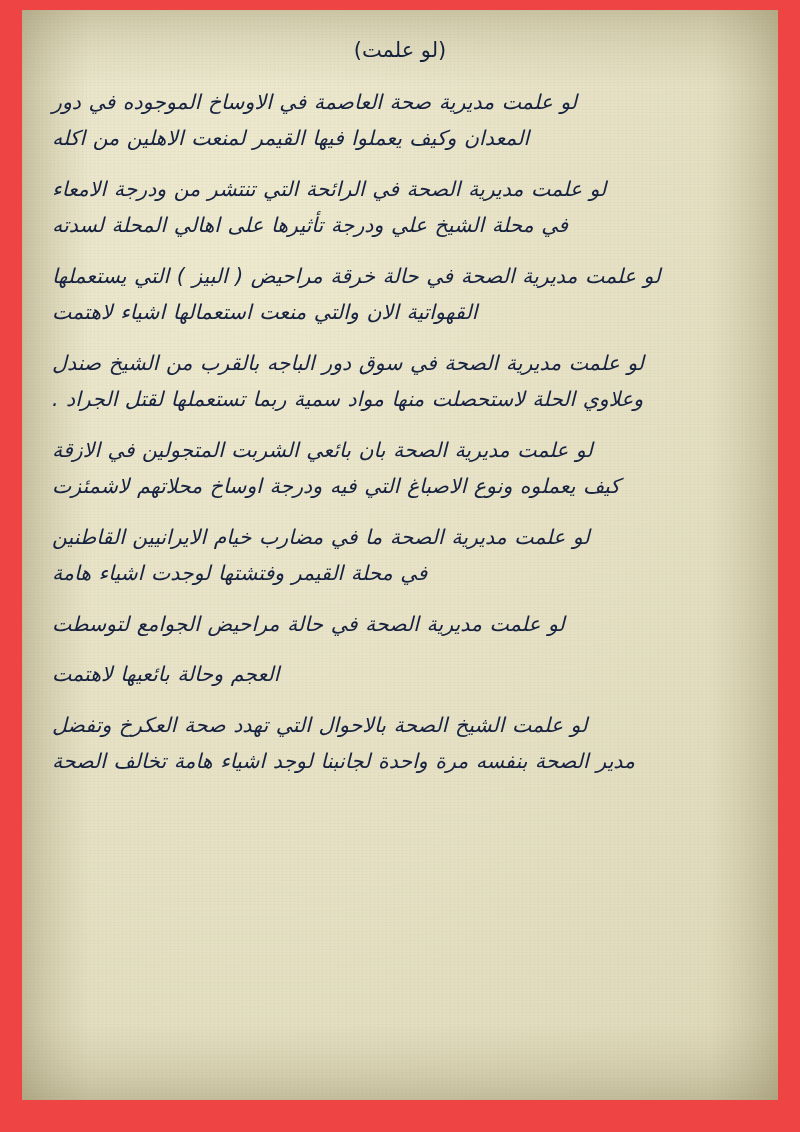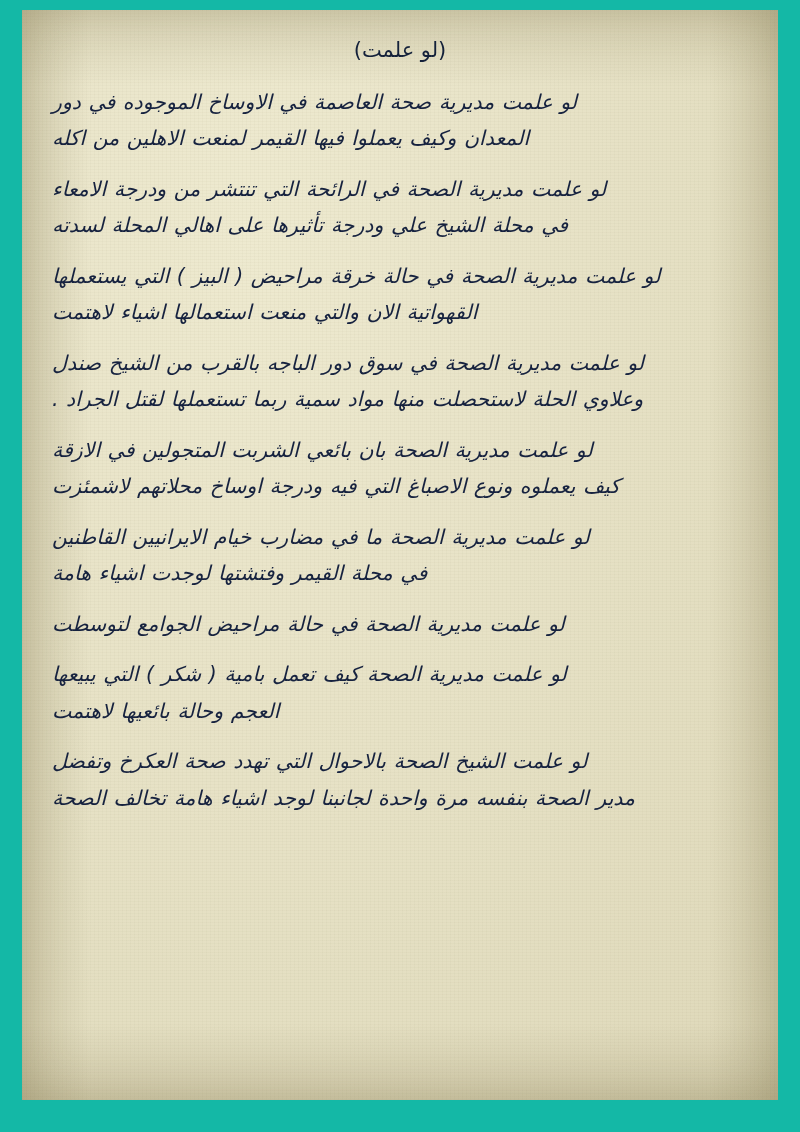--- a/index.html
+++ b/index.html
@@ -13,21 +13,21 @@
     overflow: hidden;
     font-family: "DejaVu Sans", sans-serif;
   }
 
   
   .page-frame {
     position: absolute;
     left: 0; top: 0;
     width: 800px;
     height: 1132px;
-    background: #14b8a6;
+    background: #ef4444;
     box-sizing: border-box;
   }
 
   
   .paper {
     position: absolute;
     left: 22px;
     top: 10px;
     width: 756px;
     height: 1090px;
@@ -134,21 +134,20 @@
       <div class="para">
         <span class="line">لو علمت مديرية الصحة ما في مضارب خيام الايرانيين القاطنين</span>
         <span class="line">في محلة القيمر وفتشتها لوجدت اشياء هامة</span>
       </div>
 
       <div class="para">
         <span class="line">لو علمت مديرية الصحة في حالة مراحيض الجوامع لتوسطت</span>
       </div>
 
       <div class="para">
-        <span class="line">لو علمت مديرية الصحة كيف تعمل بامية ( شكر ) التي يبيعها</span>
         <span class="line">العجم وحالة بائعيها لاهتمت</span>
       </div>
 
       <div class="para">
         <span class="line">لو علمت الشيخ الصحة بالاحوال التي تهدد صحة العكرخ وتفضل</span>
         <span class="line">مدير الصحة بنفسه مرة واحدة لجانبنا لوجد اشياء هامة تخالف الصحة</span>
       </div>
 
     </div>
   </div>

